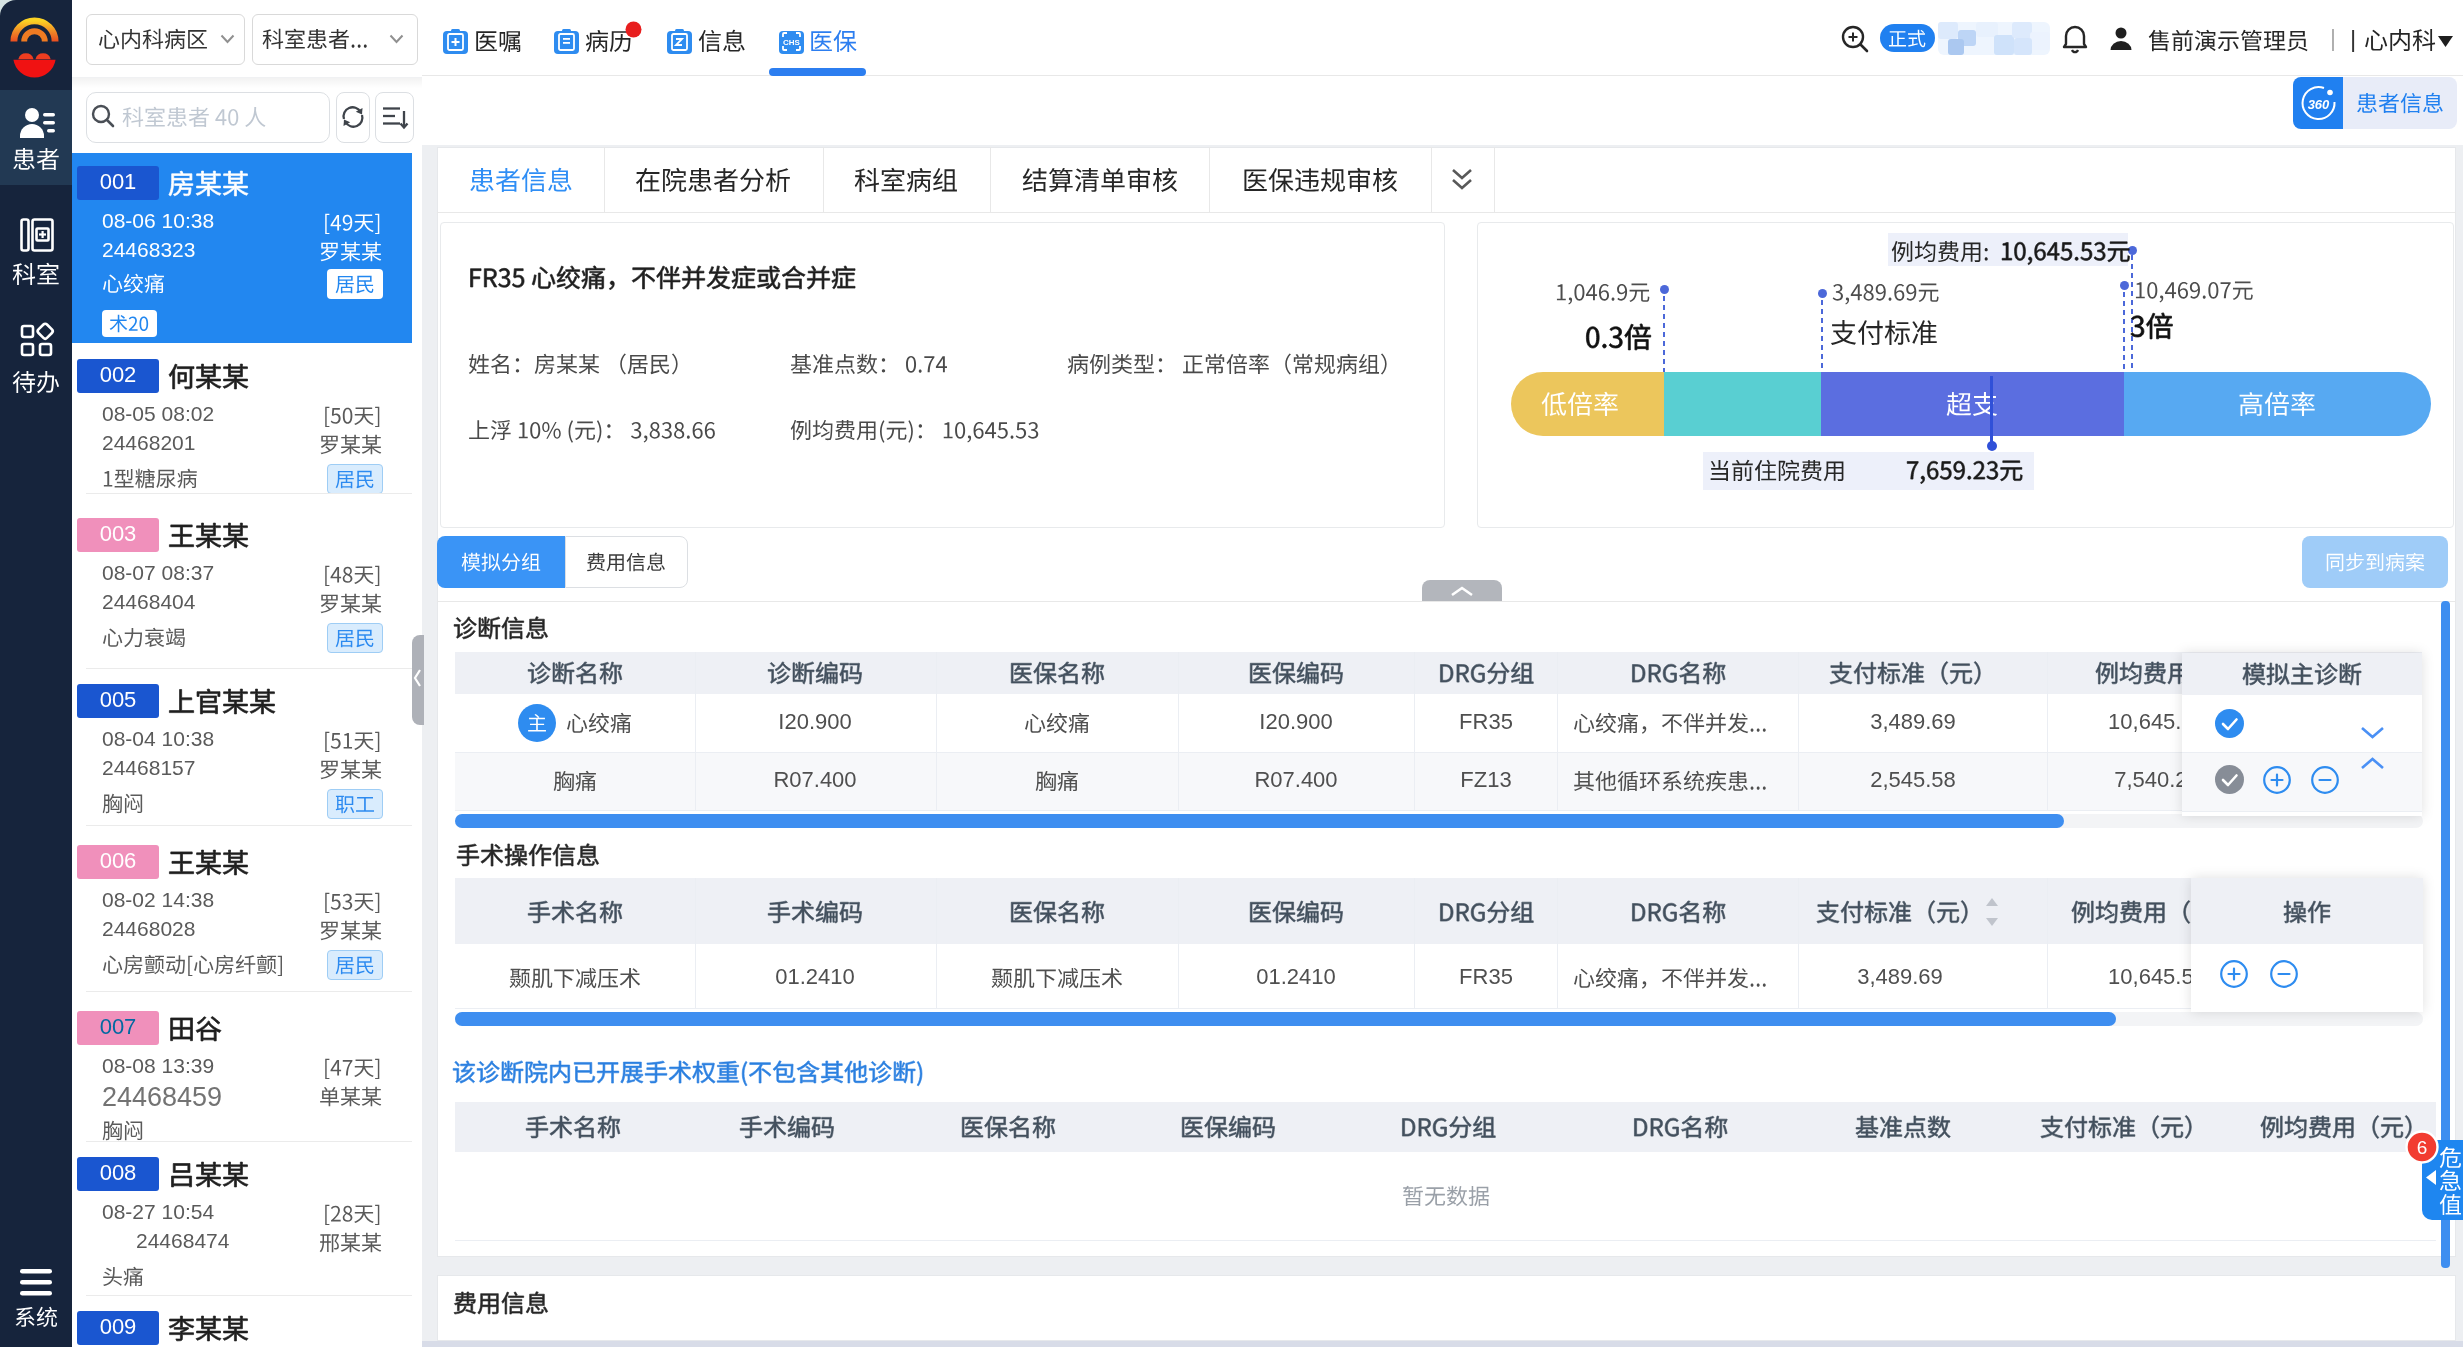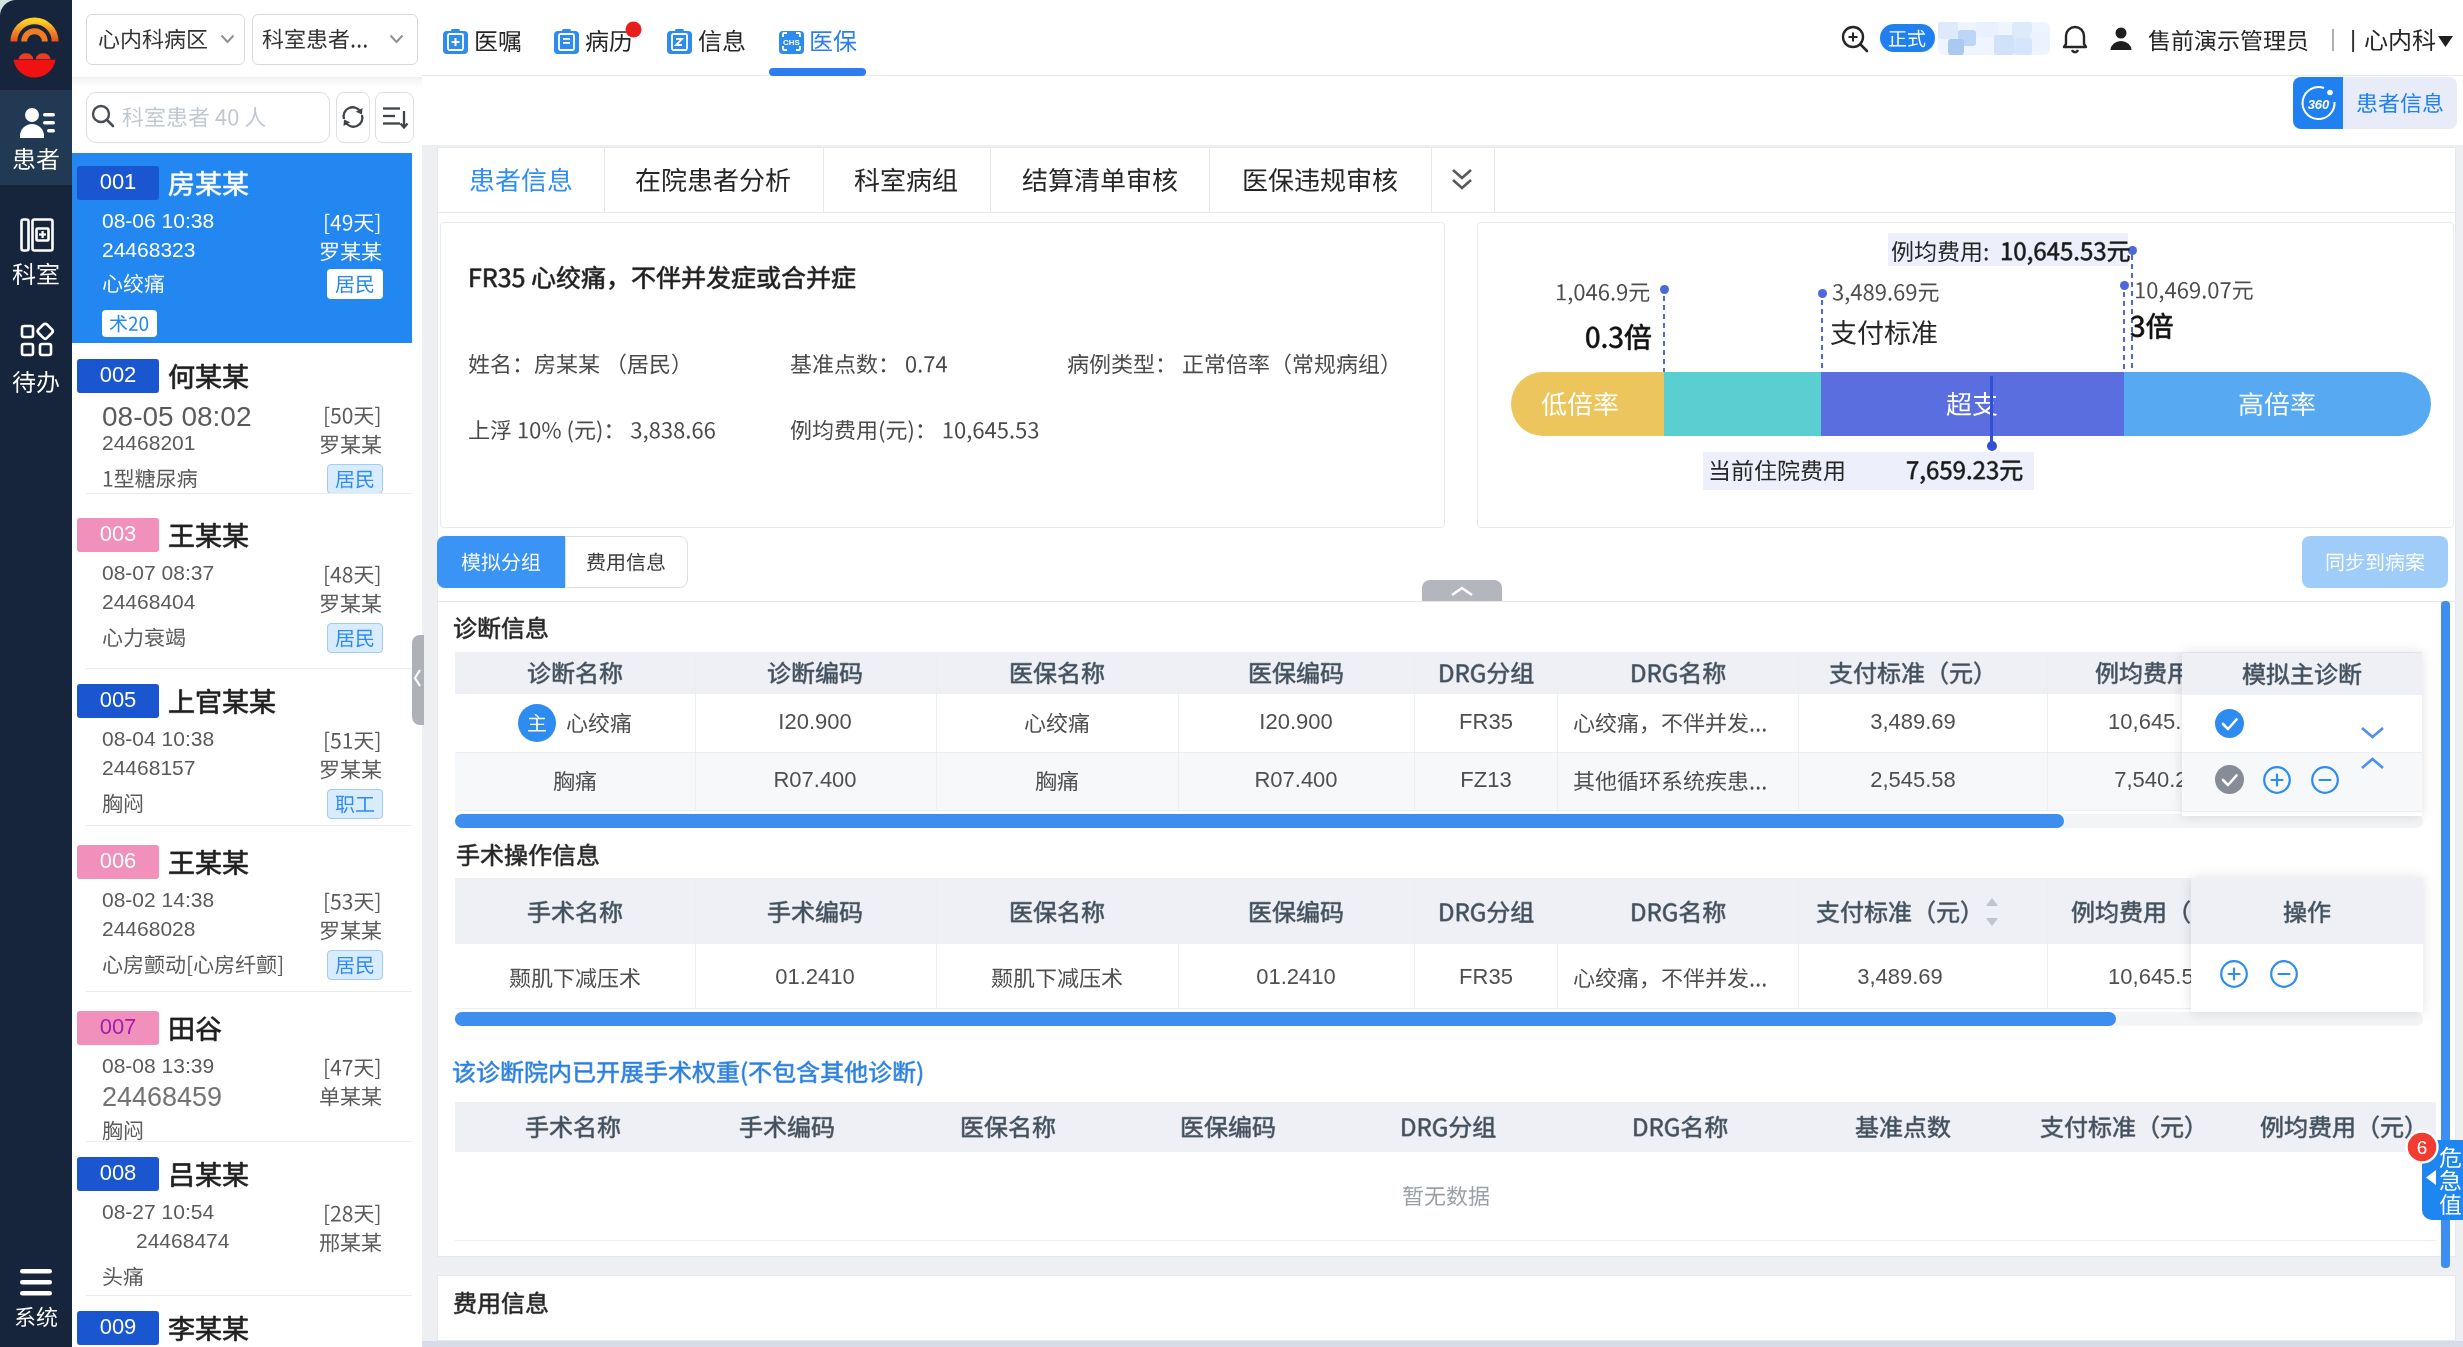--- a/index.html
+++ b/index.html
@@ -367,21 +367,21 @@
   </svg>
 <div style="position:absolute;left:77px;top:359px;width:82px;height:34px;background:#1a56d0;border-radius:3px;"></div>
 <div style="position:absolute;line-height:1;white-space:pre;font-size:22px;color:#fff;left:118px;top:363.9px;transform:translateX(-50%);">002</div>
 <svg class="t" style="left:168px;top:362.5px" width="81" height="27" viewBox="0 -880 3000 1000">
     <g fill="#1f1f1f" stroke="#1f1f1f" stroke-width="26">
       <use href="#g4f55" x="0"></use>
       <use href="#g67d0" x="1000"></use>
       <use href="#g67d0" x="2000"></use>
     </g>
   </svg>
-<div style="position:absolute;line-height:1;white-space:pre;font-size:28px;color:#5a5a5a;left:102px;top:403.45px;">08-05 08:02</div>
+<div style="position:absolute;line-height:1;white-space:pre;font-size:21px;color:#5a5a5a;left:102px;top:403.45px;">08-05 08:02</div>
 <svg class="t" style="left:323.494px;top:404.5px" width="58.506" height="21" viewBox="0 -880 2786 1000">
     <g fill="#5a5a5a">
       <use href="#g5b" x="0"></use>
       <use href="#g35" x="338"></use>
       <use href="#g30" x="893"></use>
       <use href="#g5929" x="1448"></use>
       <use href="#g5d" x="2448"></use>
     </g>
   </svg>
 <div style="position:absolute;line-height:1;white-space:pre;font-size:21px;color:#5a5a5a;left:102px;top:432.45px;">24468201</div>
@@ -537,21 +537,21 @@
   </svg>
 <div style="position:absolute;left:327px;top:950px;width:56px;height:30px;background:#d9ecfd;border:1px solid #9ecdf5;border-radius:4px;box-sizing:border-box;"></div>
 <svg class="t" style="left:335px;top:955px" width="40" height="20" viewBox="0 -880 2000 1000">
     <g fill="#2c8af0">
       <use href="#g5c45" x="0"></use>
       <use href="#g6c11" x="1000"></use>
     </g>
   </svg>
 <div style="position:absolute;left:86px;top:991px;width:326px;height:1px;background:#ebebeb;"></div>
 <div style="position:absolute;left:77px;top:1011px;width:82px;height:34px;background:#f090bb;border-radius:3px;"></div>
-<div style="position:absolute;line-height:1;white-space:pre;font-size:22px;color:#a21caf;left:118px;top:1015.9px;transform:translateX(-50%);">007</div>
+<div style="position:absolute;line-height:1;white-space:pre;font-size:22px;color:#0369a1;left:118px;top:1015.9px;transform:translateX(-50%);">007</div>
 <svg class="t" style="left:168px;top:1014.5px" width="54" height="27" viewBox="0 -880 2000 1000">
     <g fill="#1f1f1f" stroke="#1f1f1f" stroke-width="26">
       <use href="#g7530" x="0"></use>
       <use href="#g8c37" x="1000"></use>
     </g>
   </svg>
 <div style="position:absolute;line-height:1;white-space:pre;font-size:21px;color:#5a5a5a;left:102px;top:1055.45px;">08-08 13:39</div>
 <svg class="t" style="left:323.494px;top:1056.5px" width="58.506" height="21" viewBox="0 -880 2786 1000">
     <g fill="#5a5a5a">
       <use href="#g5b" x="0"></use>

